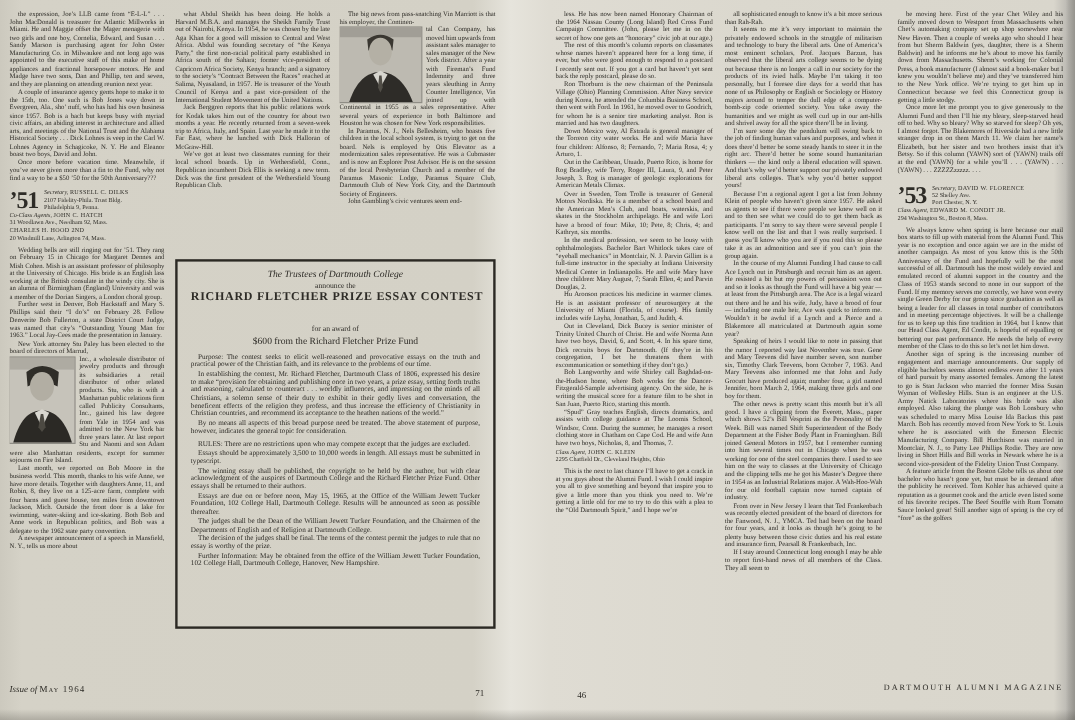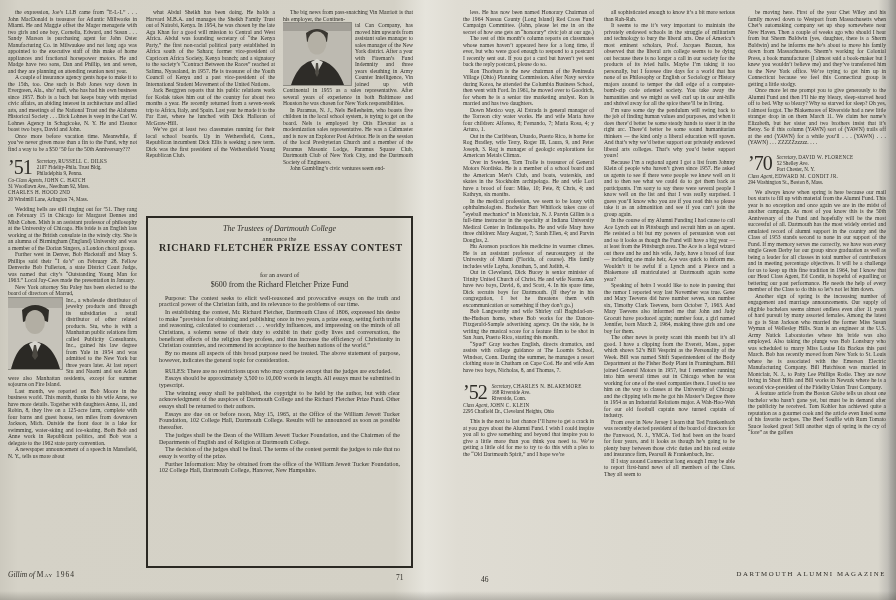--- a/index.html
+++ b/index.html
@@ -9,28 +9,28 @@
     font-family:"Liberation Serif","DejaVu Serif",serif; color:#2e2c27;
   }
   .edge-bottom { position:absolute; left:0; bottom:0; width:100%; height:9px;
     background:linear-gradient(rgba(40,38,32,0), rgba(40,38,32,0.22)); }
   .edge-right { position:absolute; right:0; top:0; width:8px; height:100%;
     background:linear-gradient(90deg, rgba(40,38,32,0), rgba(40,38,32,0.25)); }
   .col { position:absolute; font-size:5.6px; line-height:6.5px; text-align:justify; overflow:hidden; }
   .para { margin:0; text-indent:7px; }
   .para.ni { text-indent:0; }
   .class-head { display:flex; gap:5px; margin:6px 0 1px; align-items:flex-start; text-align:left; }
-  .class-year { font-size:20px; line-height:18px; font-weight:normal; letter-spacing:-1px; white-space:nowrap; }
+  .class-year { font-size:20px; line-height:18px; font-weight:bold; letter-spacing:-1px; white-space:nowrap; }
   .officer { font-size:5.1px; line-height:6.1px; }
   .lbl { font-style:italic; }
   .sc { letter-spacing:.3px; }
   .agents { font-size:5.1px; line-height:6.1px; margin:1px 0 4px; text-align:left; }
   .photo { float:left; margin:1px 4px 1px 0; background:#bdbab1; outline:1px solid #8f8d85; }
   .photo svg { display:block; }
-  .box { position:absolute; left:146px; top:216px; width:267px; height:352px; box-sizing:border-box;
+  .box { position:absolute; left:146px; top:216px; width:267px; height:308px; box-sizing:border-box;
     border:2px solid #2b2923; padding:7px 11px 22px; font-size:6px; line-height:6.7px; text-align:justify; }
   .bx-c { text-align:center; margin:0; }
   .bx-announcer { font-style:italic; font-size:8px; margin:1px 0 3px; }
   .bx-announce { font-size:6.4px; margin-bottom:3px; }
   .bx-title { font-size:10px; font-weight:bold; letter-spacing:.6px; white-space:nowrap; margin:1px 0 20px; }
   .bx-award { font-size:6.4px; margin-bottom:3px; }
   .bx-fund { font-size:8px; margin-bottom:6px; }
   .box .para { margin-bottom:1px; text-indent:6px; }
   .box .rules-gap { margin-top:4px; }
   .pagenum { position:absolute; font-size:7.5px; }
@@ -147,29 +147,20 @@
         <p class="para">Ron Thorburn is the new chairman of the Peninsula Village (Ohio) Planning Commission. After Navy service during Korea, he attended the Columbia Business School, then went with Ford. In 1961, he moved over to Goodrich, for whom he is a senior tire marketing analyst. Ron is married and has two daughters.</p>
         <p class="para">Down Mexico way, Al Estrada is general manager of the Torreon city water works. He and wife Maria have four children: Alfonso, 8; Fernando, 7; Maria Rosa, 4; y Arturo, 1.</p>
         <p class="para">Out in the Caribbean, Utuado, Puerto Rico, is home for Rog Bradley, wife Terry, Roger III, Laura, 9, and Peter Joseph, 3. Rog is manager of geologic explorations for American Metals Climax.</p>
         <p class="para">Over in Sweden, Tom Trolle is treasurer of General Motors Nordiska. He is a member of a school board and the American Men’s Club, and boats, waterskis, and skates in the Stockholm archipelago. He and wife Lori have a brood of four: Mike, 10; Pete, 8; Chris, 4; and Kathryn, six months.</p>
         <p class="para">In the medical profession, we seem to be lousy with ophthalmologists. Bachelor Bart Whitlock takes care of “eyeball mechanics” in Montclair, N. J. Parvin Gillim is a full-time instructor in the specialty at Indiana University Medical Center in Indianapolis. He and wife Mary have three children: Mary August, 7; Sarah Ellen, 4; and Parvin Douglas, 2.</p>
         <p class="para">Hu Aronson practices his medicine in warmer climes. He is an assistant professor of neurosurgery at the University of Miami (Florida, of course). His family includes wife Layha, Jonathan, 5, and Judith, 4.</p>
         <p class="para">Out in Cleveland, Dick Bucey is senior minister of Trinity United Church of Christ. He and wife Norma Ann have two boys, David, 6, and Scott, 4. In his spare time, Dick recruits boys for Dartmouth. (If they’re in his congregation, I bet he threatens them with excommunication or something if they don’t go.)</p>
         <p class="para">Bob Langworthy and wife Shirley call Baghdad-on-the-Hudson home, where Bob works for the Dancer-Fitzgerald-Sample advertising agency. On the side, he is writing the musical score for a feature film to be shot in San Juan, Puerto Rico, starting this month.</p>
         <p class="para">“Spud” Gray teaches English, directs dramatics, and assists with college guidance at The Loomis School, Windsor, Conn. During the summer, he manages a resort clothing store in Chatham on Cape Cod. He and wife Ann have two boys, Nicholas, 8, and Thomas, 7.</p>
       </div>
-    <div class="class-head" style="margin-top:10px">
-      <span class="class-year">’52</span>
-      <div class="officer">
-        <span class="lbl">Secretary,</span>
-        <span class="sc">CHARLES N. BLAKEMORE</span><br>
-        <span>168 Riverside Ave.</span><br>
-        <span>Riverside, Conn.</span>
-      </div>
-    </div>
     <div class="agents">
       <span class="lbl">Class Agent,</span>
       <span class="sc">JOHN C. KLEIN</span><br>
       <span>2295 Chatfield Dr., Cleveland Heights, Ohio</span>
     </div>
     <div>
         <p class="para">This is the next to last chance I’ll have to get a crack in at you guys about the Alumni Fund. I wish I could inspire you all to give something and beyond that inspire you to give a little more than you think you need to. We’re getting a little old for me to try to do this with a plea to the “Old Dartmouth Spirit,” and I hope we’re</p>
       </div>
   </div>
 
@@ -186,42 +177,42 @@
         <p class="para">If I stay around Connecticut long enough I may be able to report first-hand news of all members of the Class. They all seem to</p>
       </div>
   </div>
 
   <div class="col" style="left:748px; top:9px; width:138px; height:556px">
     <div>
         <p class="para">be moving here. First of the year Chet Wiley and his family moved down to Westport from Massachusetts when Chet’s automaking company set up shop somewhere near New Haven. Then a couple of weeks ago who should I hear from but Sherm Baldwin (yes, daughter, there is a Sherm Baldwin) and he informs me he’s about to move his family down from Massachusetts. Sherm’s working for Colonial Press, a book manufacturer (I almost said a book-maker but I knew you wouldn’t believe me) and they’ve transferred him to the New York office. We’re trying to get him up in Connecticut because we feel this Connecticut group is getting a little stodgy.</p>
         <p class="para">Once more let me prompt you to give generously to the Alumni Fund and then I’ll hie my bleary, sleep-starved head off to bed. Why so bleary? Why so starved for sleep? Oh yes, I almost forgot. The Blakemores of Riverside had a new little stranger drop in on them March 11. We claim her name’s Elizabeth, but her sister and two brothers insist that it’s Betsy. So if this column (YAWN) sort of (YAWN) trails off at the end (YAWN) for a while you’ll . . . (YAWN) . . . (YAWN) . . . ZZZZZzzzzz. . . .</p>
       </div>
     <div class="class-head" style="margin-top:8px">
-      <span class="class-year">’70</span>
+      <span class="class-year">’53</span>
       <div class="officer">
         <span class="lbl">Secretary,</span>
         <span class="sc">DAVID W. FLORENCE</span><br>
         <span>52 Shelley Ave.</span><br>
         <span>Port Chester, N. Y.</span>
       </div>
     </div>
     <div class="agents">
       <span class="lbl">Class Agent,</span>
       <span class="sc">EDWARD M. CONDIT JR.</span><br>
       <span>294 Washington St., Boston 8, Mass.</span>
     </div>
     <div>
         <p class="para">We always know when spring is here because our mail box starts to fill up with material from the Alumni Fund. This year is no exception and once again we are in the midst of another campaign. As most of you know this is the 50th Anniversary of the Fund and hopefully will be the most successful of all. Dartmouth has the most widely envied and emulated record of alumni support in the country and the Class of 1953 stands second to none in our support of the Fund. If my memory serves me correctly, we have won every single Green Derby for our group since graduation as well as being a leader for all classes in total number of contributors and in meeting percentage objectives. It will be a challenge for us to keep up this fine tradition in 1964, but I know that our Head Class Agent, Ed Condit, is hopeful of equalling or bettering our past performance. He needs the help of every member of the Class to do this so let’s not let him down.</p>
         <p class="para">Another sign of spring is the increasing number of engagement and marriage announcements. Our supply of eligible bachelors seems almost endless even after 11 years of hard pursuit by many assorted females. Among the latest to go is Stan Jackson who married the former Miss Susan Wyman of Wellesley Hills. Stan is an engineer at the U.S. Army Natick Laboratories where his bride was also employed. Also taking the plunge was Bob Lonsbury who was scheduled to marry Miss Louise Ida Backus this past March. Bob has recently moved from New York to St. Louis where he is associated with the Emerson Electric Manufacturing Company. Bill Hutchison was married in Montclair, N. J., to Patty Lee Phillips Rodie. They are now living in Short Hills and Bill works in Newark where he is a second vice-president of the Fidelity Union Trust Company.</p>
         <p class="para">A feature article from the Boston Globe tells us about one bachelor who hasn’t gone yet, but must be in demand after the publicity he received. Tom Kohler has achieved quite a reputation as a gourmet cook and the article even listed some of his favorite recipes. The Beef Souffle with Rum Tomato Sauce looked great! Still another sign of spring is the cry of “fore” as the golfers</p>
       </div>
   </div>
 
   <div class="footer-left">
-    <span class="it">Gillim of</span>
+    <span class="it">Issue of</span>
     <span class="caps">May 1964</span>
   </div>
   <div class="pagenum" style="left:396px; top:573px">71</div>
   <div class="pagenum" style="left:481px; top:575px">46</div>
   <div class="footer-right">DARTMOUTH ALUMNI MAGAZINE</div>
 
   <div class="edge-right"></div>
   <div class="edge-bottom"></div>
 </div>
 

